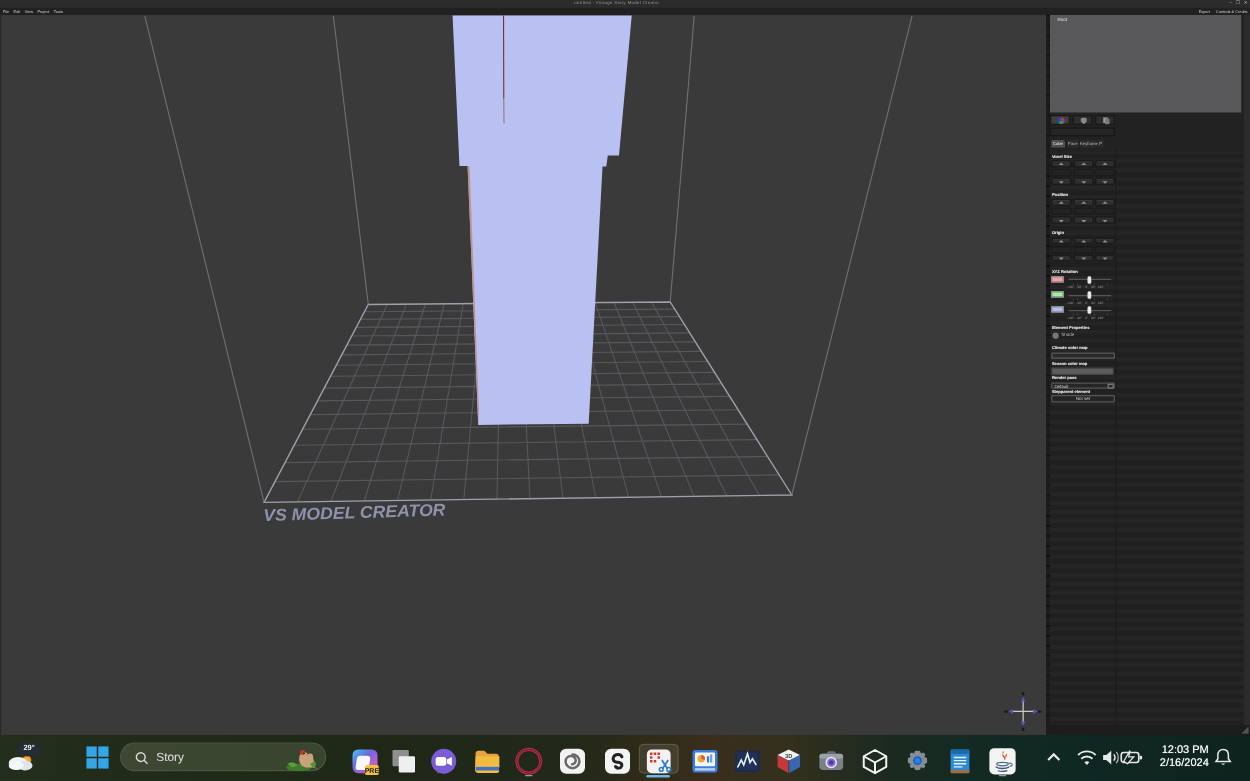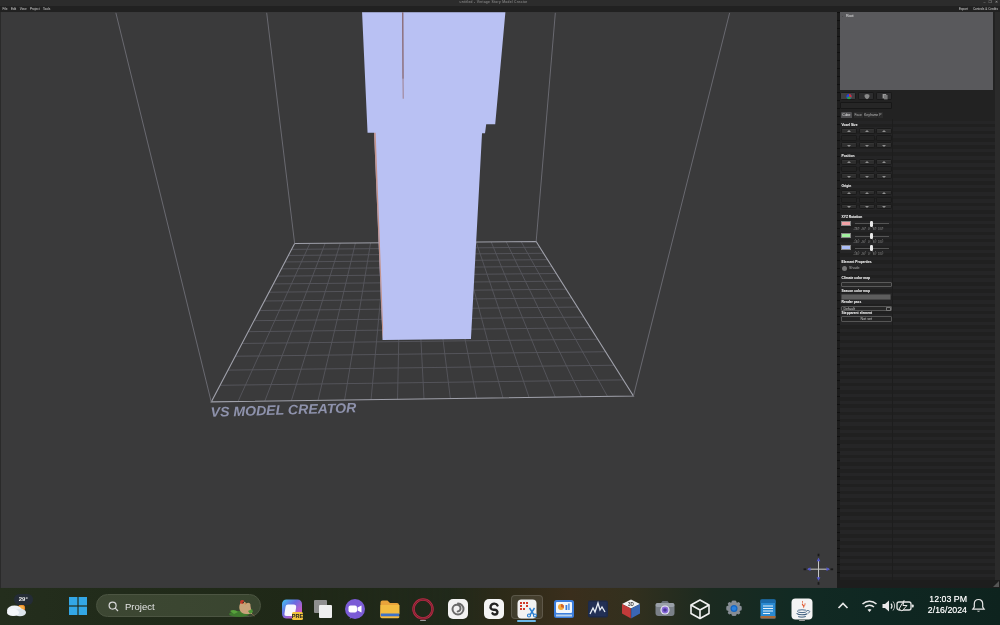--- a/index.html
+++ b/index.html
@@ -221,21 +221,21 @@
         <rect x="9.6" y="0" width="8.4" height="8.4" fill="#33a7e6"></rect>
         <rect x="0" y="9.6" width="8.4" height="8.4" fill="#33a7e6"></rect>
         <rect x="9.6" y="9.6" width="8.4" height="8.4" fill="#33a7e6"></rect>
       </svg>
     </div>
     <div class="abs" style="left:96px;top:6.5px;width:165px;height:22.5px;background:linear-gradient(90deg,#3d4733,#39452f);border:1px solid #4c5542;border-radius:11.5px">
 <svg class="abs" style="left:11px;top:5.5px" width="11" height="11" viewBox="0 0 11 11">
         <circle cx="4.6" cy="4.6" r="3.5" fill="none" stroke="#d8d8d8" stroke-width="1.2"></circle>
         <path d="M7.2 7.2L10 10" stroke="#d8d8d8" stroke-width="1.2"></path>
       </svg>
-<span class="abs" style="left:28px;top:5.5px;color:#e4e4e4;font-size:9.5px">Project</span>
+<span class="abs" style="left:28px;top:5.5px;color:#e4e4e4;font-size:9.5px">Story</span>
 <svg class="abs" style="right:4px;top:3px" width="30" height="19" viewBox="0 0 30 19">
         <ellipse cx="13" cy="16" rx="10" ry="3" fill="#3f7a2e"></ellipse>
         <path d="M20 16C14 16 12 10 14 6C15 3.5 19 3 20.5 5.5C22 4 25 5 24.5 8L26 16Z" fill="#c8a37a"></path>
         <path d="M14.5 5.5C13 3 16 1 18 2.5L17 6Z" fill="#c83a2a"></path>
         <circle cx="17.3" cy="4.6" r="0.7" fill="#222"></circle>
         <path d="M18.6 5.2L21 5.8L18.8 6.6Z" fill="#d2762a"></path>
         <path d="M26 16L28.5 18" stroke="#8a6a4a" stroke-width="0.8"></path>
         <path d="M4 13C7 11 10 12 12 14L8 16Z" fill="#57a23b"></path>
         <path d="M22 13l4-2 1 3-3 2Z" fill="#4e9636"></path>
       </svg>

